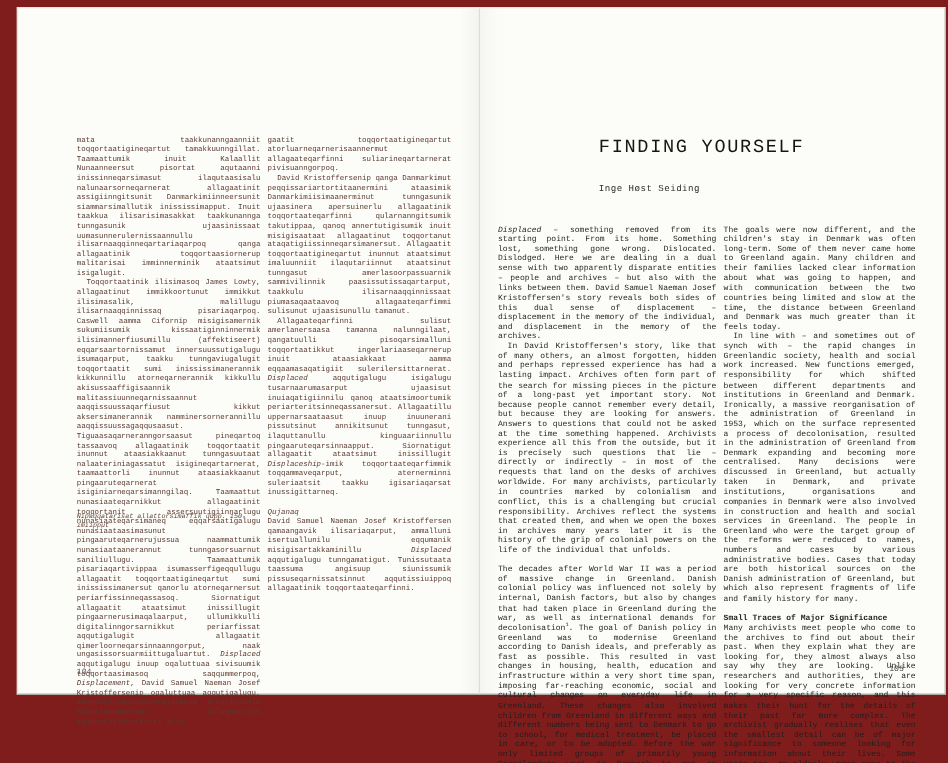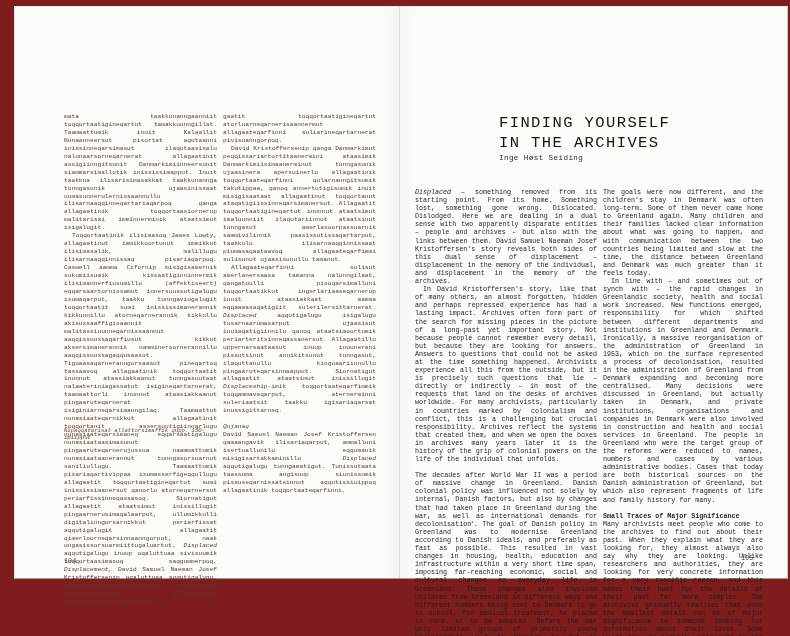--- a/index.html
+++ b/index.html
@@ -76,21 +76,20 @@
       <div class="pn pn-left">104</div>
     </div>
 
     <div class="gutter-shade-l"></div>
     <div class="gutter"></div>
     <div class="gutter-shade-r"></div>
 
     <div class="page page-right">
       <div class="title">
         <div>FINDING YOURSELF</div>
-        <div>IN THE ARCHIVES</div>
       </div>
       <div class="author">Inge Høst Seiding</div>
       <div class="col en" style="left:15px; top:181px; width:182px;">
           <p class="para cont"><em>Displaced</em> – something removed from its starting point. From its home. Something lost, something gone wrong. Dislocated. Dislodged. Here we are dealing in a dual sense with two apparently disparate entities – people and archives – but also with the links between them. David Samuel Naeman Josef Kristoffersen's story reveals both sides of this dual sense of displacement – displacement in the memory of the individual, and displacement in the memory of the archives.</p>
           <p class="para indent">In David Kristoffersen's story, like that of many others, an almost forgotten, hidden and perhaps repressed experience has had a lasting impact. Archives often form part of the search for missing pieces in the picture of a long-past yet important story. Not because people cannot remember every detail, but because they are looking for answers. Answers to questions that could not be asked at the time something happened. Archivists experience all this from the outside, but it is precisely such questions that lie – directly or indirectly – in most of the requests that land on the desks of archives worldwide. For many archivists, particularly in countries marked by colonialism and conflict, this is a challenging but crucial responsibility. Archives reflect the systems that created them, and when we open the boxes in archives many years later it is the history of the grip of colonial powers on the life of the individual that unfolds.</p>
           <p class="para block">The decades after World War II was a period of massive change in Greenland. Danish colonial policy was influenced not solely by internal, Danish factors, but also by changes that had taken place in Greenland during the war, as well as international demands for decolonisation<sup>1</sup>. The goal of Danish policy in Greenland was to modernise Greenland according to Danish ideals, and preferably as fast as possible. This resulted in vast changes in housing, health, education and infrastructure within a very short time span, imposing far-reaching economic, social and cultural changes on everyday life in Greenland. These changes also involved children from Greenland in different ways and different numbers being sent to Denmark to go to school, for medical treatment, be placed in care, or to be adopted. Before the war only limited groups of primarily young Greenlanders went to Denmark to get an education before returning home as craftsmen, priests or midwives.</p>
         </div>
       <div class="col en" style="left:203px; top:181px; width:160px;">
           <p class="para cont">The goals were now different, and the children's stay in Denmark was often long-term. Some of them never came home to Greenland again. Many children and their families lacked clear information about what was going to happen, and with communication between the two countries being limited and slow at the time, the distance between Greenland and Denmark was much greater than it feels today.</p>
           <p class="para indent">In line with – and sometimes out of synch with – the rapid changes in Greenlandic society, health and social work increased. New functions emerged, responsibility for which shifted between different departments and institutions in Greenland and Denmark. Ironically, a massive reorganisation of the administration of Greenland in 1953, which on the surface represented a process of decolonisation, resulted in the administration of Greenland from Denmark expanding and becoming more centralised. Many decisions were discussed in Greenland, but actually taken in Denmark, and private institutions, organisations and companies in Denmark were also involved in construction and health and social services in Greenland. The people in Greenland who were the target group of the reforms were reduced to names, numbers and cases by various administrative bodies. Cases that today are both historical sources on the Danish administration of Greenland, but which also represent fragments of life and family history for many.</p>

